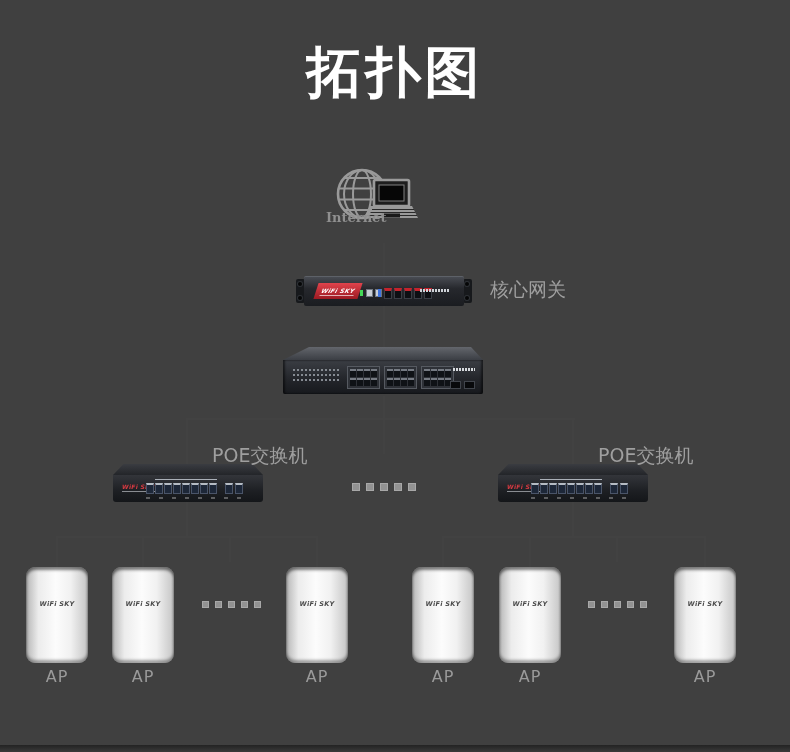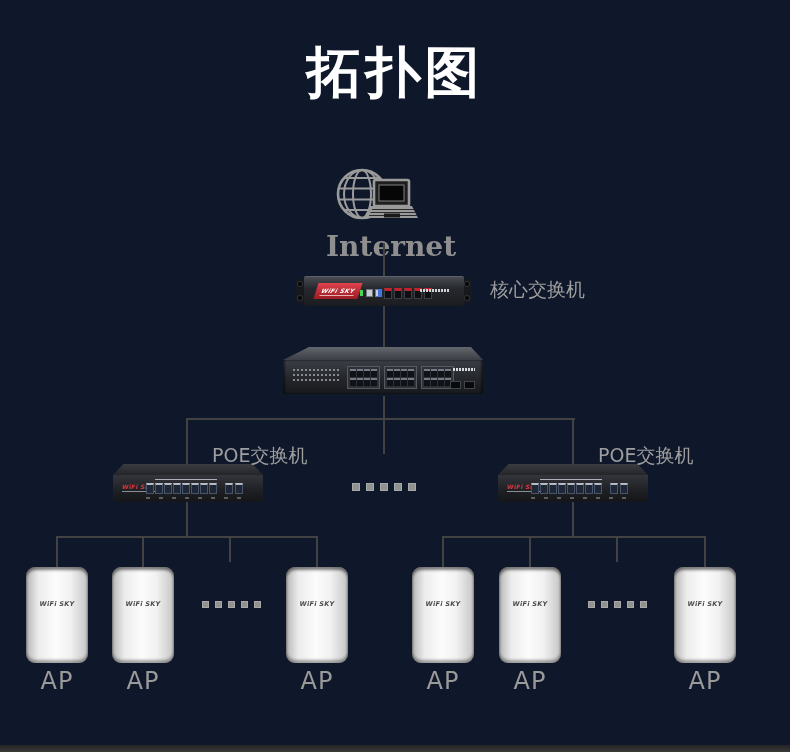--- a/index.html
+++ b/index.html
@@ -1,37 +1,37 @@
 <!DOCTYPE html>
 <html><head>
 <meta charset="utf-8">
 <style>
   *{margin:0;padding:0;box-sizing:border-box}
   html,body{background:#000}
   body{font-family:"DejaVu Sans","Liberation Sans",sans-serif}
-  .stage{position:relative;width:790px;height:752px;background:#0f172a;overflow:hidden}
+  .stage{position:relative;width:790px;height:752px;background:#404040;overflow:hidden}
 
   .title{position:absolute;top:36px;left:0;width:100%;text-align:center;
          color:#fff;font-size:55px;font-weight:900;letter-spacing:4px}
 
   .lbl{position:absolute;color:#9f9f9f;font-size:19px;white-space:nowrap}
 
   .line{position:absolute;background:#424242}
   .v{width:2px}.h{height:2px}
 
   .dots{position:absolute;display:flex;gap:6px}
   .dots i{width:8px;height:8px;background:#929292;box-shadow:inset 0 0 0 1px #a8a8a8 }
   .dots.sm{gap:6px}
   .dots.sm i{width:7px;height:7px}
 
   
   .inet{position:absolute;left:334px;top:168px;width:86px;height:54px}
-  .inet-lbl{position:absolute;left:326px;top:230px;width:104px;text-align:left;
+  .inet-lbl{position:absolute;left:326px;top:210px;width:104px;text-align:left;
             font-family:"DejaVu Serif","Liberation Serif",serif;font-weight:700;
-            font-size:28px;color:#8f8f8f}
+            font-size:13px;color:#8f8f8f}
 
   
   .gw{position:absolute;left:296px;top:276px;width:176px;height:30px}
   .gw .ear{position:absolute;top:3px;width:9px;height:24px;background:#17191c;border-radius:2px}
   .gw .ear.l{left:0}.gw .ear.r{right:0}
   .gw .ear::before,.gw .ear::after{content:"";position:absolute;left:2px;width:4px;height:4px;
       border-radius:50%;background:#050607;box-shadow:0 0 0 1px #2e3136}
   .gw .ear::before{top:3px}.gw .ear::after{bottom:3px}
   .gw .body{position:absolute;left:8px;right:8px;top:0;bottom:0;border-radius:2px;
       background:linear-gradient(180deg,#484b52,#26282d 40%,#1a1c20);border-top:1px solid #5d6168}
@@ -83,21 +83,21 @@
   .poe .plabels{position:absolute;left:33px;bottom:3px;width:100px;height:2px;
       background:repeating-linear-gradient(90deg,rgba(255,255,255,.3) 0 4px,transparent 4px 13px)}
 
   
   .ap{position:absolute;width:62px;height:96px;border-radius:9px;
       background:linear-gradient(90deg,#b5b5b5,#ececec 20%,#fcfcfc 48%,#f1f1f1 72%,#c4c4c4);
       box-shadow:inset 0 3px 3px rgba(0,0,0,.5),inset 0 -3px 3px rgba(0,0,0,.35)}
   .ap .brand{position:absolute;top:33px;width:100%;text-align:center;color:#4a4a4a;
       font-size:6.5px;font-style:italic;font-weight:700;letter-spacing:.3px}
   .ap-lbl{position:absolute;top:667px;width:62px;text-align:center;color:#9a9a9a;
-      font-size:24px;letter-spacing:1px}
+      font-size:16px;letter-spacing:1px}
 
   .bottom-bar{position:absolute;left:0;right:0;bottom:0;height:7px;
       background:linear-gradient(180deg,#232323,#3a3a3a)}
 </style>
 </head>
 <body>
 
 <div class="stage">
 
   <div class="title">拓扑图</div>
@@ -146,21 +146,21 @@
       <div class="ports-red">
           <i></i>
           <i></i>
           <i></i>
           <i></i>
           <i></i>
         </div>
       <div class="txt"></div>
     </div>
   </div>
-  <div class="lbl" style="left:490px;top:277px">核心交换机</div>
+  <div class="lbl" style="left:490px;top:277px">核心网关</div>
 
   <div class="csw">
     <div class="top"></div>
     <div class="front">
       <div class="leds">
           <i></i>
           <i></i>
           <i></i>
         </div>
       <div class="groups">

